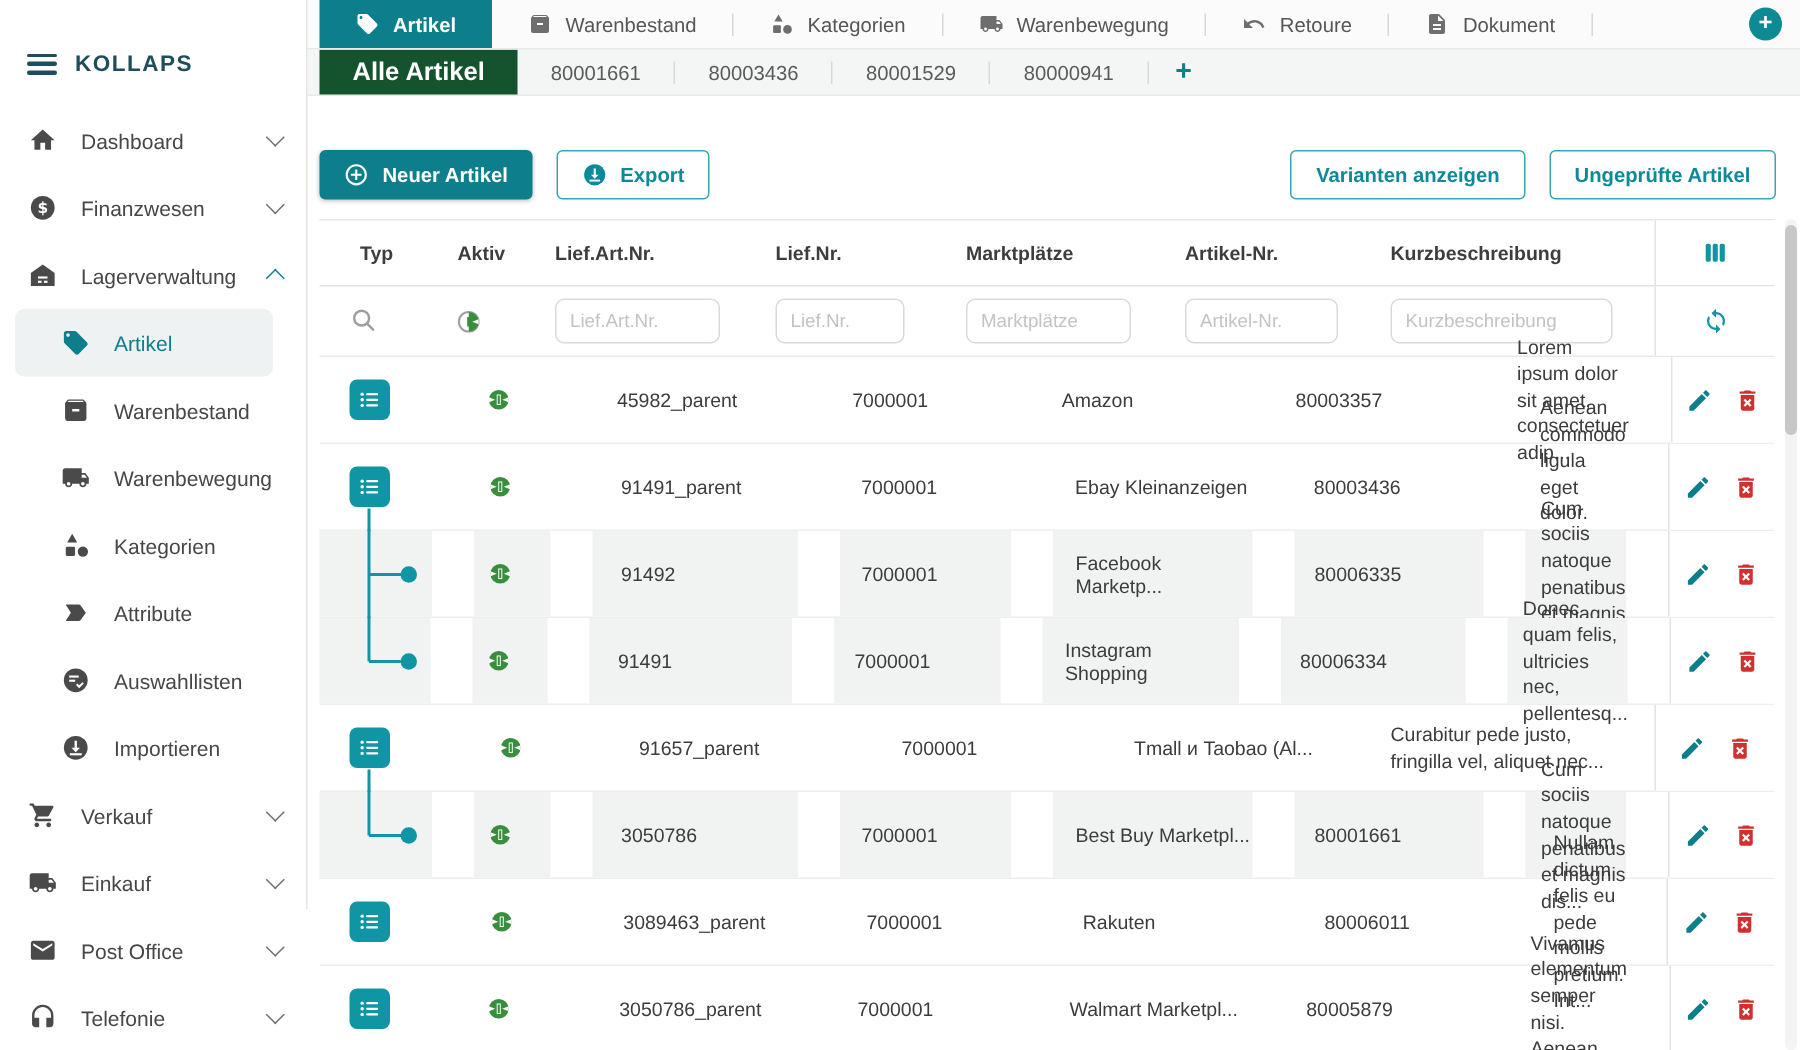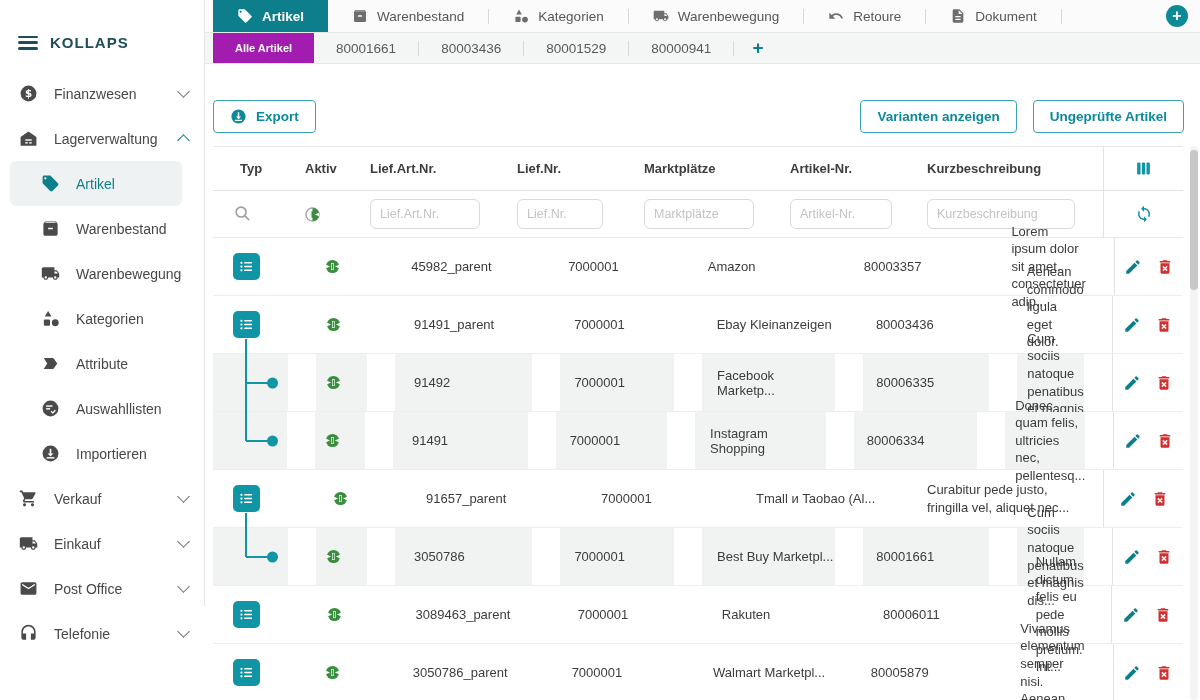--- a/index.html
+++ b/index.html
@@ -41,21 +41,21 @@
   .tab.active svg { fill:#fff; }
   .tsep { width:1px; height:15px; background:#d8d8d8; align-self:center; }
   .add-circle { position:absolute; right:12px; top:5px; width:22px; height:22px; border-radius:50%;
     background:#0d8a94; color:#fff; display:flex; align-items:center; justify-content:center;
     font-size:16px; font-weight:bold; cursor:pointer; line-height:1; }
 
   
   .subtabbar { height:31px; background:#f4f6f6; border-bottom:1px solid #e8e8e8;
     display:flex; align-items:stretch; padding-left:8px; }
   .subtab { display:flex; align-items:center; padding:0 22px; font-size:13.5px; color:#5a5a5a; cursor:pointer; }
-  .subtab.active { background:#a21caf; color:#fff; font-weight:bold; font-size:11px; }
+  .subtab.active { background:#14532d; color:#fff; font-weight:bold; font-size:17px; }
   .subtab-add { display:flex; align-items:center; padding:0 18px; color:#0d7f8c;
     font-size:19px; font-weight:bold; cursor:pointer; }
 
   
   .toolbar { display:flex; align-items:center; margin:36px 16px 0 8px; }
   .btn { display:flex; align-items:center; gap:9px; height:33px; padding:0 16px;
     border-radius:4px; font-size:13.5px; font-family:"Liberation Sans",sans-serif;
     cursor:pointer; border:none; }
   .btn svg { width:17px; height:17px; }
   .btn-primary { background:#0d7f8c; color:#fff; font-weight:bold;
@@ -125,20 +125,29 @@
   <div class="sidebar">
     <div class="brand">
       <div class="burger">
           <span></span>
           <span></span>
           <span></span>
         </div>
       <span class="brand-name">KOLLAPS</span>
     </div>
 
+    <div class="nav-item">
+      <span class="nav-icon">
+          <svg viewBox="0 0 24 24">
+            <path d="M10 20v-6h4v6h5v-8h3L12 3 2 12h3v8z"></path>
+          </svg>
+        </span>
+      <span class="ni-label">Dashboard</span>
+      <span class="chev"></span>
+    </div>
 
     <div class="nav-item">
       <span class="nav-icon">
           <svg viewBox="0 0 24 24">
             <circle cx="12" cy="12" r="10"></circle>
             <text x="12" y="16.5" text-anchor="middle" font-size="13" font-weight="bold" fill="#fff" font-family="DejaVu Sans, sans-serif">$</text>
           </svg>
         </span>
       <span class="ni-label">Finanzwesen</span>
       <span class="chev"></span>
@@ -331,20 +340,28 @@
         </div>
       <div class="tsep"></div>
       <div class="subtab">
           <span>80000941</span>
         </div>
       <div class="tsep"></div>
       <div class="subtab-add">+</div>
     </div>
 
     <div class="toolbar">
+      <button class="btn btn-primary">
+        <svg viewBox="0 0 24 24">
+            <circle cx="12" cy="12" r="9" fill="none" stroke="#fff" stroke-width="2"></circle>
+            <path fill="#fff" d="M11 7h2v10h-2z"></path>
+            <path fill="#fff" d="M7 11h10v2H7z"></path>
+          </svg>
+        <span>Neuer Artikel</span>
+      </button>
       <button class="btn btn-outline">
         <svg viewBox="0 0 24 24" fill="#0d8a99">
             <circle cx="12" cy="12" r="10"></circle>
             <g fill="#fff">
               <path d="M11 6h2v6h2.6L12 15.8 8.4 12H11z"></path>
               <rect x="7" y="16.6" width="10" height="1.8"></rect>
             </g>
           </svg>
         <span>Export</span>
       </button>

